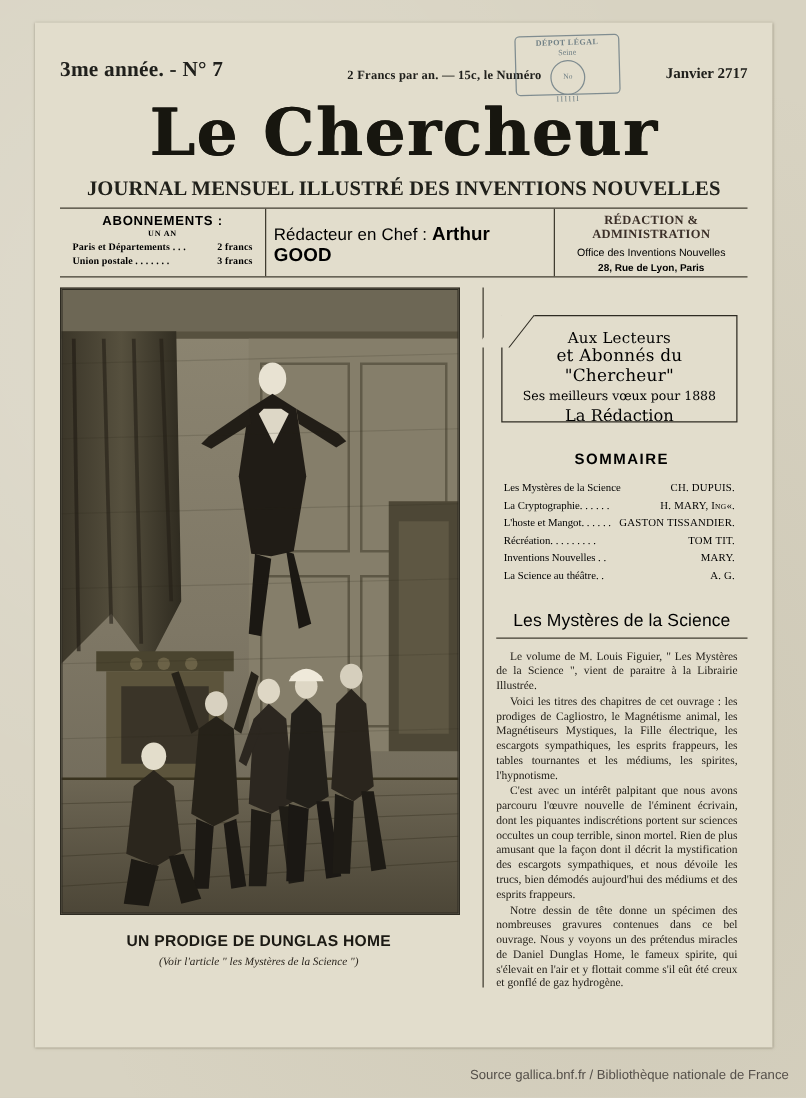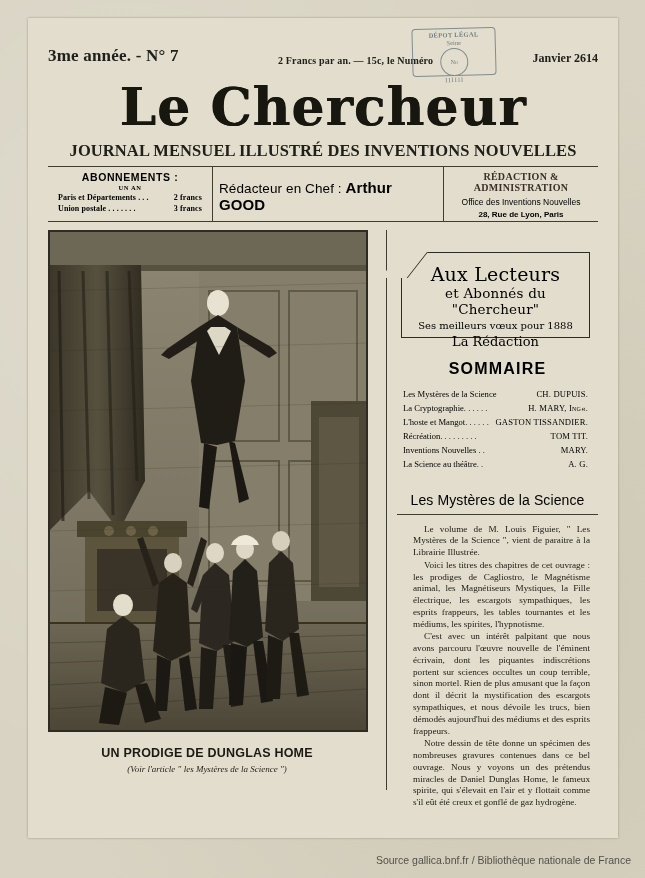--- a/index.html
+++ b/index.html
@@ -233,29 +233,29 @@
   }
   .greet-box .fold {
     position: absolute;
     left: -1px; top: -1px;
     width: 26px; height: 26px;
     background: #e2ddcc;
     border-right: 1.3px solid #2e2b22;
     transform: skewX(-38deg);
     transform-origin: top left;
   }
-  .greet1 { font-size: 19px; letter-spacing: .2px; margin-top: 4px;}
+  .greet1 { font-size: 12px; letter-spacing: .2px; margin-top: 4px;}
   .greet2 { font-size: 13.5px; letter-spacing: .2px; }
   .greet3 { font-size: 10px; margin-top: 3px; }
   .greet4 { font-size: 13px; margin-top: 3px; }
 
   .sommaire-title {
     text-align: center;
     font-family: "Liberation Sans", sans-serif;
-    font-size: 16px;
+    font-size: 12px;
     font-weight: bold;
     letter-spacing: 1.2px;
     margin: 22px 0 10px 0;
   }
   .sommaire {
     font-family: "Liberation Serif", serif;
     font-size: 8.6px;
     margin: 0 10px 0 6px;
   }
   .sommaire .row {
@@ -278,41 +278,41 @@
     margin-bottom: 9px;
   }
   .art-body {
     font-family: "Liberation Serif", serif;
     font-size: 9.2px;
     line-height: 1.28;
     text-align: justify;
     color: #1d1a14;
     margin-right: 8px;
   }
-  .art-body p { margin: 0 0 1px 16px; text-indent: 11px; }
+  .art-body p { margin: 0 0 1px 0; text-indent: 11px; }
 
   .source {
     position: absolute;
     right: 14px;
     bottom: 12px;
     font-family: "Liberation Sans", sans-serif;
     font-size: 10.5px;
     color: #55504a;
   }
 </style>
 </head>
 <body>
 
 <div class="page">
   <div class="sheet">
 
     <div class="topline">
       <div class="issue">3me année. - N° 7</div>
       <div class="price">2 Francs par an. — 15c, le Numéro</div>
-      <div class="date">Janvier 2614</div>
+      <div class="date">Janvier 2717</div>
     </div>
 
     <div class="stamp">
       <div class="s1">DÉPOT LÉGAL</div>
       <div class="s2">Seine</div>
       <div class="circle">No</div>
       <div class="s3">IIIIII</div>
     </div>
 
     <div class="title">Le Chercheur</div>

